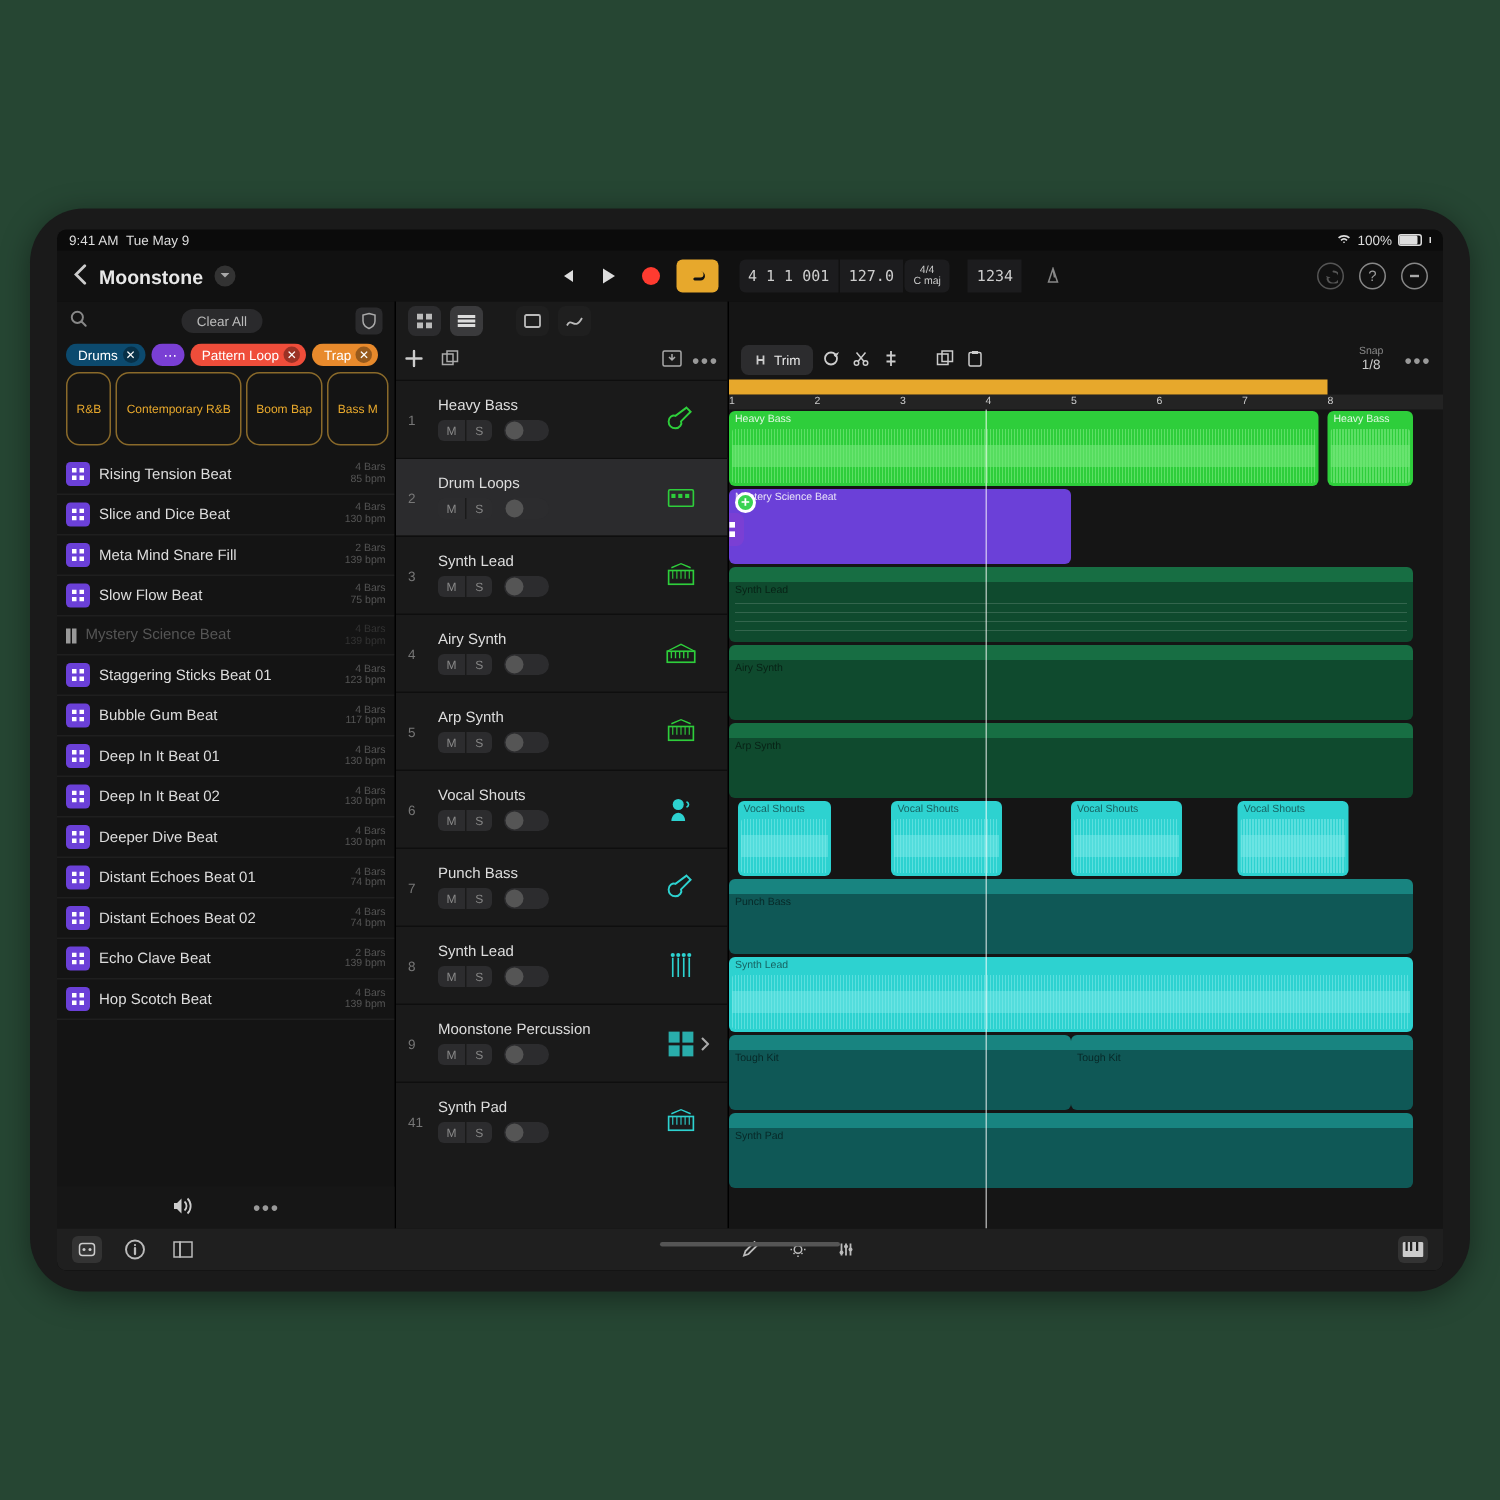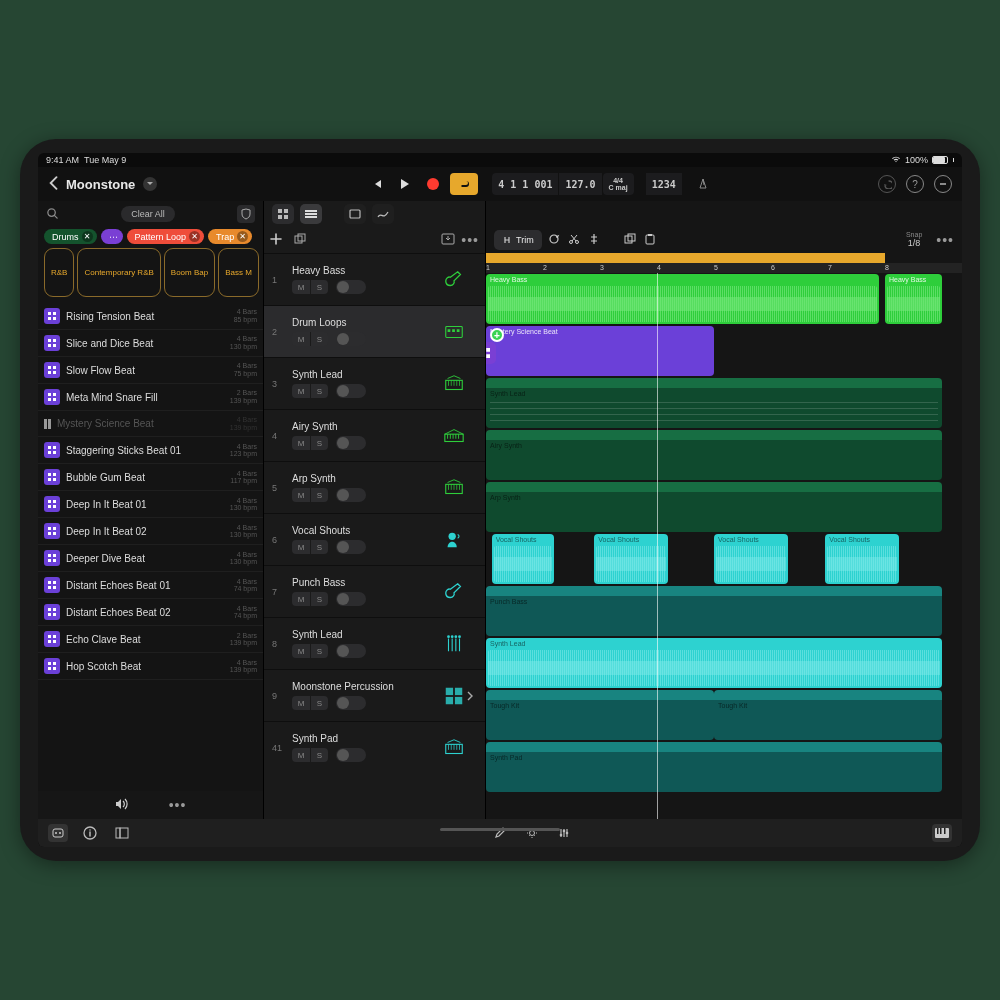--- a/index.html
+++ b/index.html
@@ -14,21 +14,21 @@
   .battery-icon::after { content: ''; display: block; width: 12px; height: 6px; background: #ddd; border-radius: 1px; }
   .battery-nub { width: 1px; height: 4px; background: #ddd; margin-left: 1px; }
 
   
   .topbar { height: 34px; display: flex; align-items: center; padding: 0 10px; gap: 10px; background: #111; }
   .topbar-left { display: flex; align-items: center; gap: 8px; flex: 0 0 200px; }
   .back-chevron svg, .down-caret svg { fill: #bbb; }
   .topbar-title { font-weight: 600; font-size: 13px; }
   .down-caret { width: 14px; height: 14px; background: #333; border-radius: 50%; display: flex; align-items: center; justify-content: center; }
 
-  .transport { flex: 1; display: flex; justify-content: center; gap: 6px; font-weight: bold; }
+  .transport { flex: 1; display: flex; justify-content: center; gap: 6px; }
   .transport-btn { width: 22px; height: 22px; display: flex; align-items: center; justify-content: center; border-radius: 4px; cursor: pointer; }
   .record-dot { width: 12px; height: 12px; background: #ff3b30; border-radius: 50%; }
   .cycle-btn { background: #e7a82c; width: 28px; border-radius: 4px; }
 
   .display-cluster { display: flex; gap: 1px; margin-left: 8px; }
   .lcd { background: #1c1c1e; height: 22px; display: flex; align-items: center; justify-content: center; padding: 0 6px; font-family: ui-monospace, "SF Mono", Menlo, monospace; font-size: 10px; color: #ccc; white-space: nowrap; }
   .lcd:first-child { border-radius: 4px 0 0 4px; }
   .lcd:last-child { border-radius: 4px; }
   .lcd-stack { line-height: 1; text-align: center; font-size: 7px; }
   .tuning { margin-left: 6px; }
@@ -45,21 +45,21 @@
   .loops-header .spacer { flex: 1; }
   .loops-title { font-weight: 600; font-size: 12px; text-align: center; flex: 2; }
 
   .loops-tools { display: flex; align-items: center; padding: 4px 8px 6px; gap: 6px; }
   .search-icon { color: #888; }
   .clear-all-btn { background: #2a2a2c; color: #bbb; border: none; border-radius: 10px; font-size: 9px; padding: 3px 10px; margin: 0 auto; cursor: pointer; }
   .shield-btn { width: 18px; height: 18px; background: #2a2a2c; border-radius: 4px; display: flex; align-items: center; justify-content: center; }
 
   .tag-row { display: flex; gap: 4px; padding: 0 6px 4px; overflow: hidden; }
   .tag { display: flex; align-items: center; gap: 3px; padding: 2px 4px 2px 8px; border-radius: 10px; font-size: 9px; color: white; white-space: nowrap; cursor: pointer; }
-  .tag.purple { background: #14532d; }
+  .tag.purple { background: #0c4a6e; }
   .tag.more { background: #7a3fd4; width: 22px; justify-content: center; }
   .tag.red { background: #ef4d3a; }
   .tag.orange { background: #e88a2c; }
   .tag-close { width: 11px; height: 11px; background: rgba(0,0,0,0.35); border-radius: 50%; display: inline-flex; align-items: center; justify-content: center; font-size: 8px; }
 
   .genre-row { display: flex; gap: 3px; padding: 0 6px 6px; overflow: hidden; }
   .genre-pill { border: 1px solid #8a6a2a; color: #e7a82c; border-radius: 9px; padding: 19px 6px; font-size: 8px; white-space: nowrap; cursor: pointer; }
 
   .loops-list { flex: 1; overflow: hidden; }
   .loop-row { display: flex; align-items: center; padding: 5px 6px; border-bottom: 1px solid #1f1f1f; font-size: 10px; cursor: pointer; }
@@ -299,34 +299,34 @@
             </div>
             <div class="loop-row">
               <span class="loop-icon">
                 <svg width="8" height="8" viewBox="0 0 8 8">
                   <rect x="0" y="0" width="3" height="3" fill="#fff"></rect>
                   <rect x="5" y="0" width="3" height="3" fill="#fff"></rect>
                   <rect x="0" y="5" width="3" height="3" fill="#fff"></rect>
                   <rect x="5" y="5" width="3" height="3" fill="#fff"></rect>
                 </svg>
               </span>
+              <span class="loop-name">Meta Mind Snare Fill</span>
+              <span class="loop-meta">2 Bars<br>139 bpm</span>
+            </div>
+            <div class="loop-row">
+              <span class="loop-icon">
+                <svg width="8" height="8" viewBox="0 0 8 8">
+                  <rect x="0" y="0" width="3" height="3" fill="#fff"></rect>
+                  <rect x="5" y="0" width="3" height="3" fill="#fff"></rect>
+                  <rect x="0" y="5" width="3" height="3" fill="#fff"></rect>
+                  <rect x="5" y="5" width="3" height="3" fill="#fff"></rect>
+                </svg>
+              </span>
               <span class="loop-name">Slow Flow Beat</span>
               <span class="loop-meta">4 Bars<br>75 bpm</span>
-            </div>
-            <div class="loop-row">
-              <span class="loop-icon">
-                <svg width="8" height="8" viewBox="0 0 8 8">
-                  <rect x="0" y="0" width="3" height="3" fill="#fff"></rect>
-                  <rect x="5" y="0" width="3" height="3" fill="#fff"></rect>
-                  <rect x="0" y="5" width="3" height="3" fill="#fff"></rect>
-                  <rect x="5" y="5" width="3" height="3" fill="#fff"></rect>
-                </svg>
-              </span>
-              <span class="loop-name">Meta Mind Snare Fill</span>
-              <span class="loop-meta">2 Bars<br>139 bpm</span>
             </div>
             <div class="loop-row dim">
               <span class="pause-icon">
                 <span></span>
                 <span></span>
               </span>
               <span class="loop-name">Mystery Science Beat</span>
               <span class="loop-meta">4 Bars<br>139 bpm</span>
             </div>
             <div class="loop-row">

